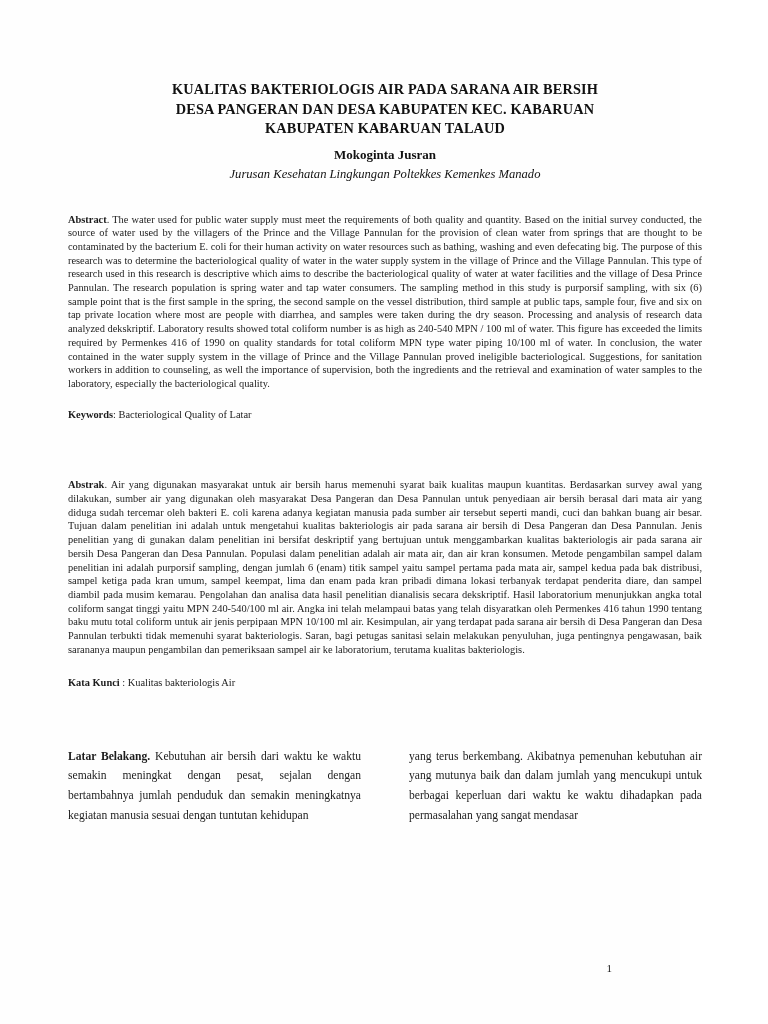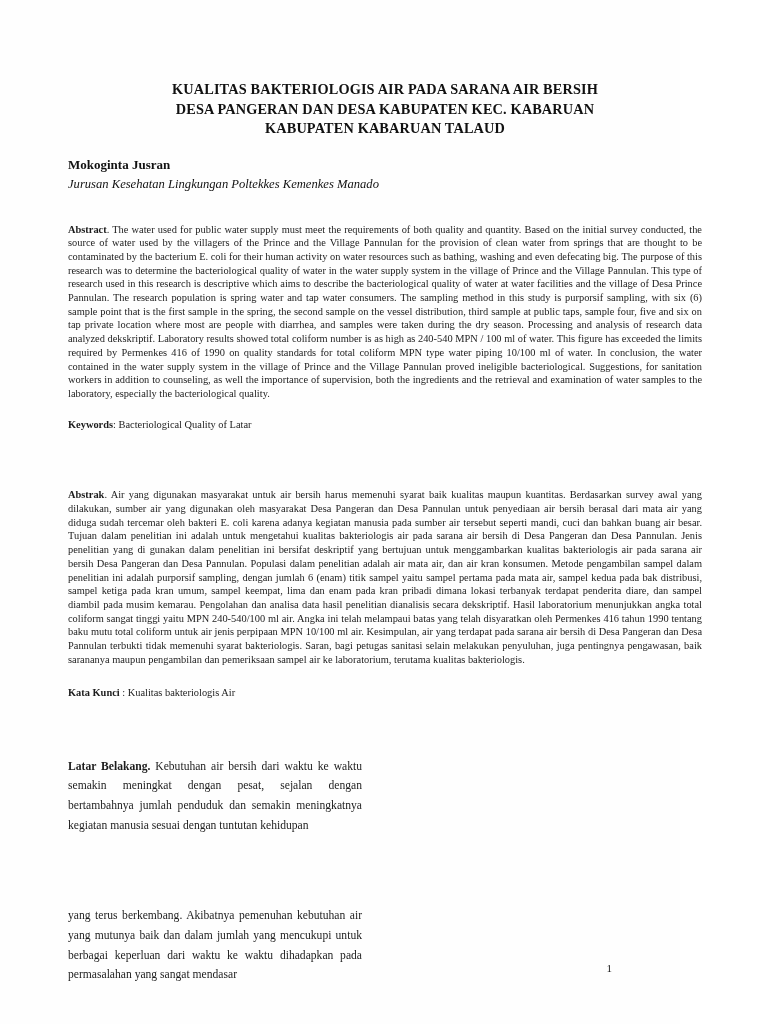--- a/index.html
+++ b/index.html
@@ -36,21 +36,22 @@
   }
   .title-line {
     font-size: 14.3px;
     font-weight: bold;
     letter-spacing: 0.01em;
     line-height: 19.5px;
     color: #111;
   }
 
   .author-block {
-    margin-top: 17px;
+    margin-top: 7px;
+    text-align: center;
   }
   .author-name {
     font-size: 13px;
     font-weight: bold;
     line-height: 18px;
     color: #111;
   }
   .author-affil {
     font-size: 12.6px;
     font-style: italic;
@@ -87,21 +88,20 @@
     margin-top: 20px;
     font-size: 10.4px;
     line-height: 13.7px;
     color: #1c1c1c;
   }
 
   
   .two-col {
     margin-top: 45px;
     display: flex;
-    flex-direction: column;
     gap: 48px;
   }
   .col {
     width: 294px;
   }
   .col .body-text {
     font-size: 11.6px;
     line-height: 19.6px;
     text-align: justify;
     text-justify: inter-word;

